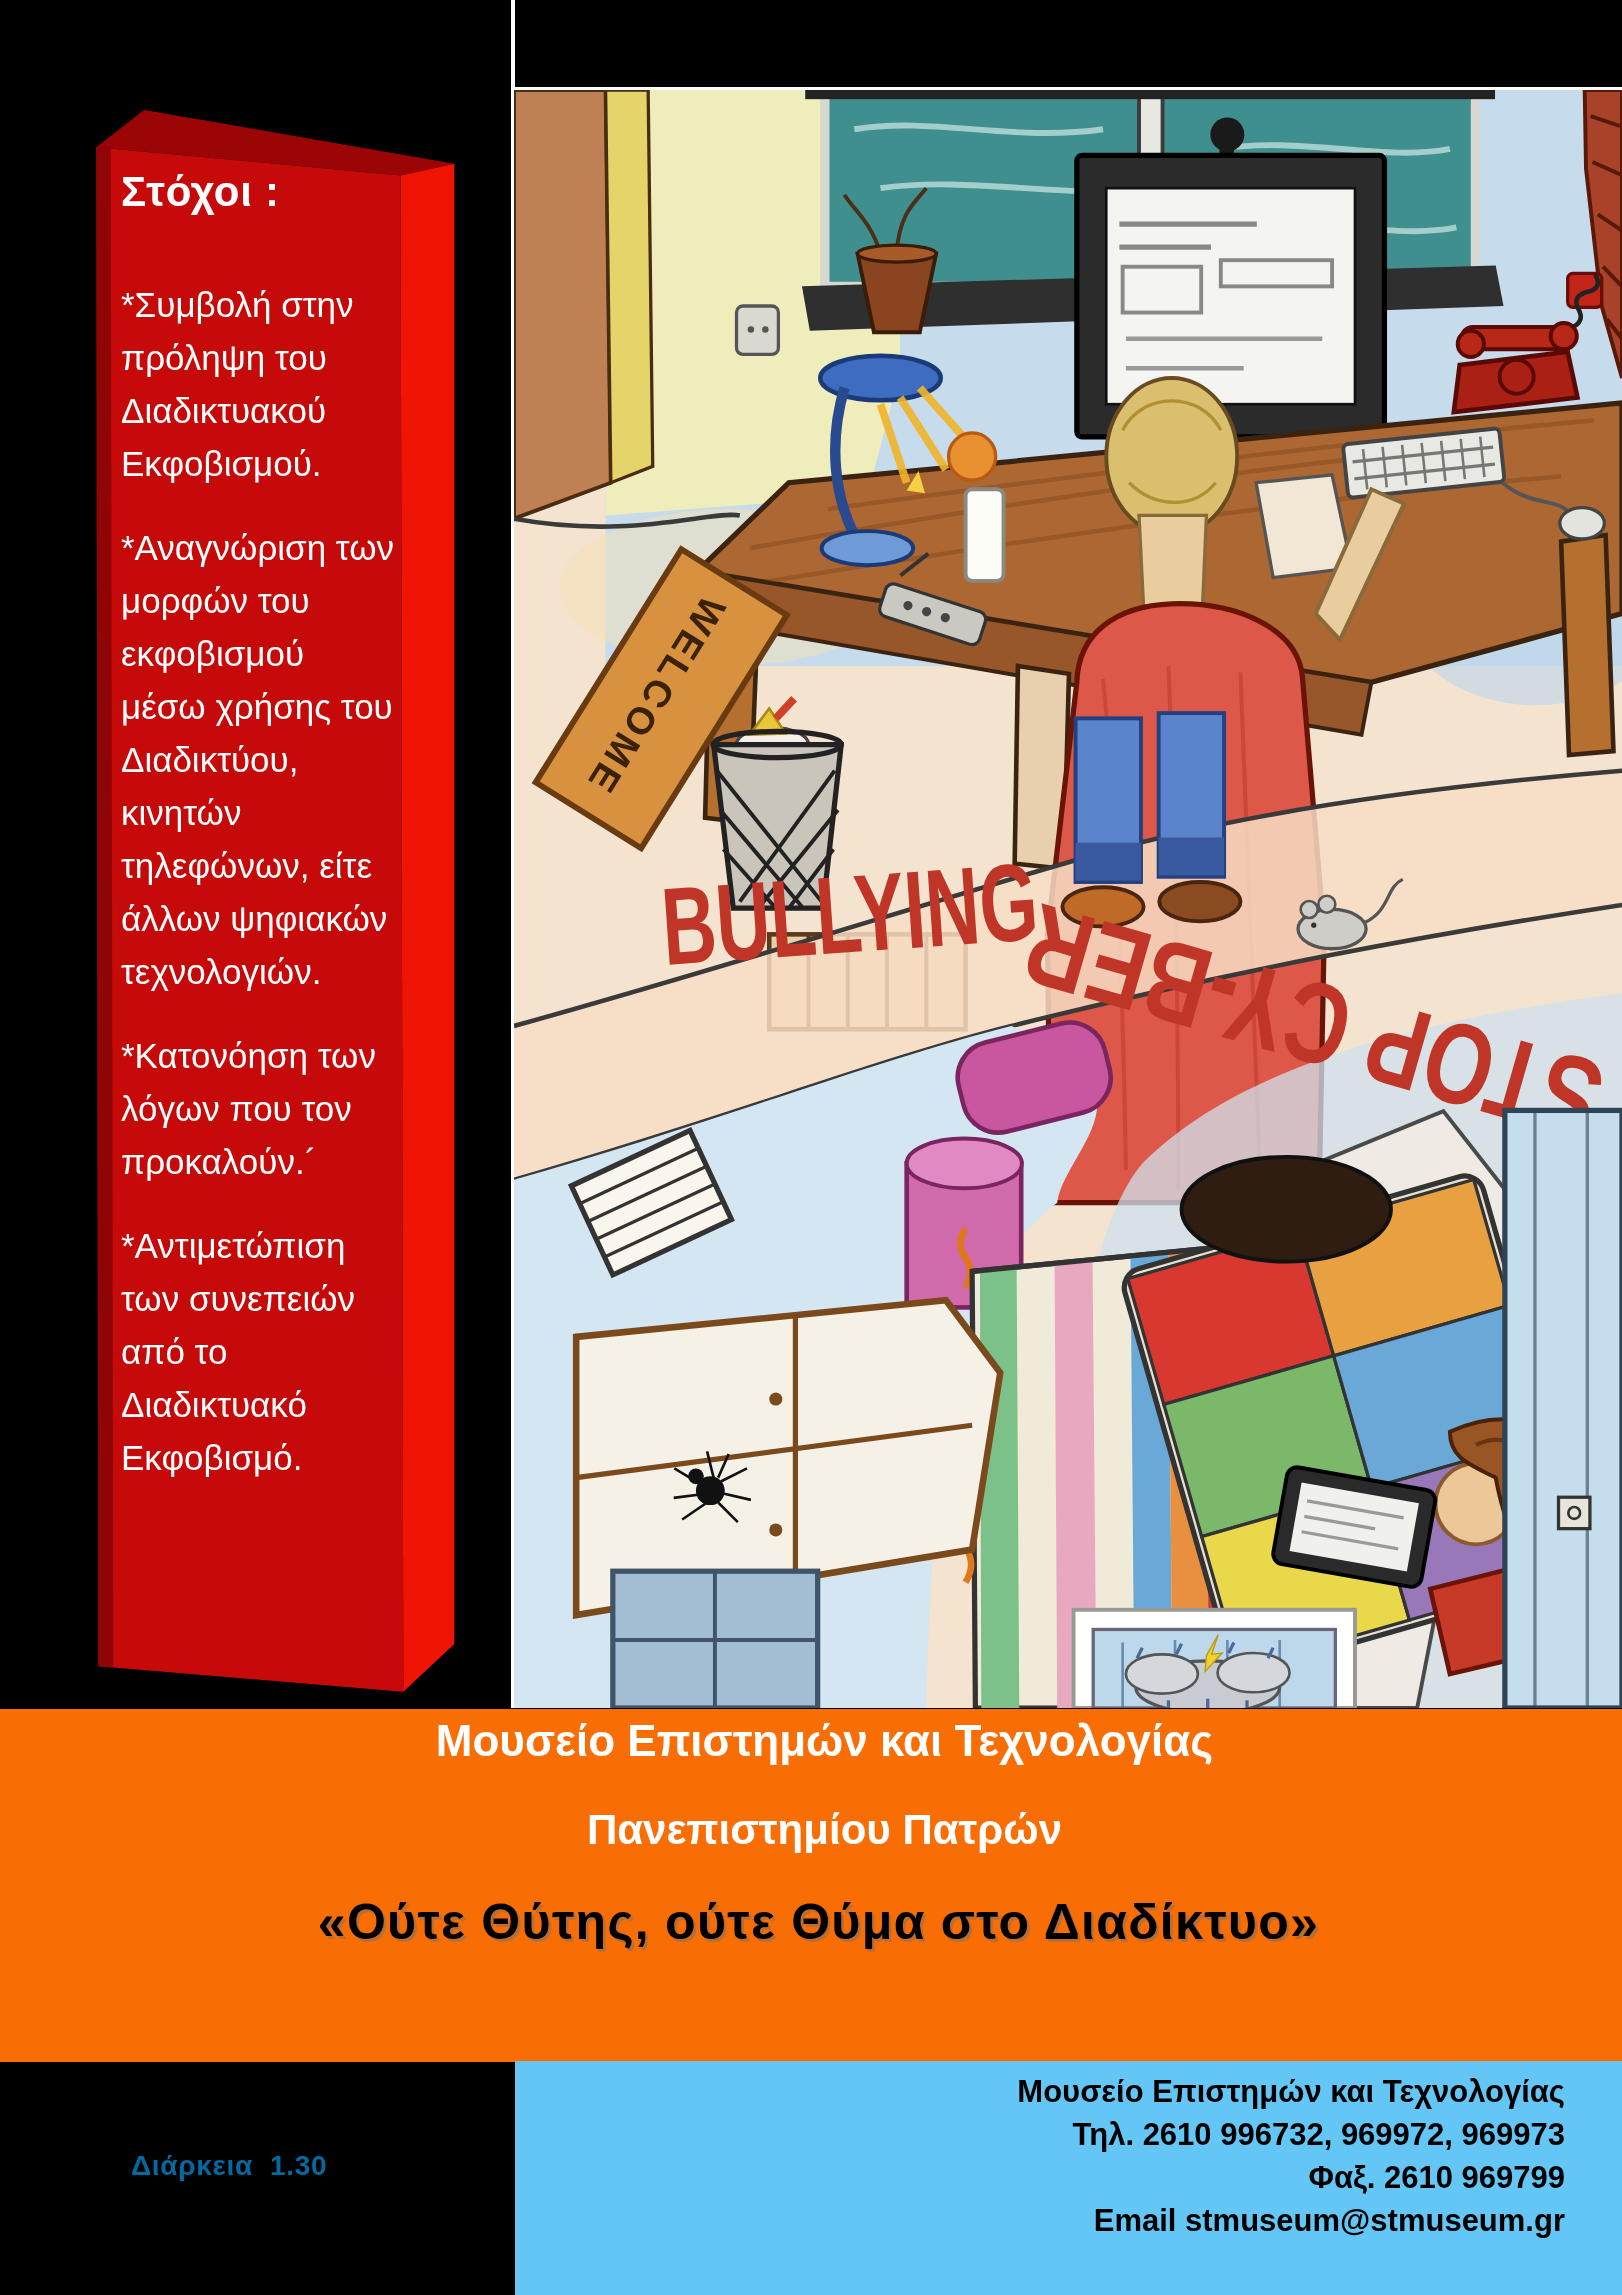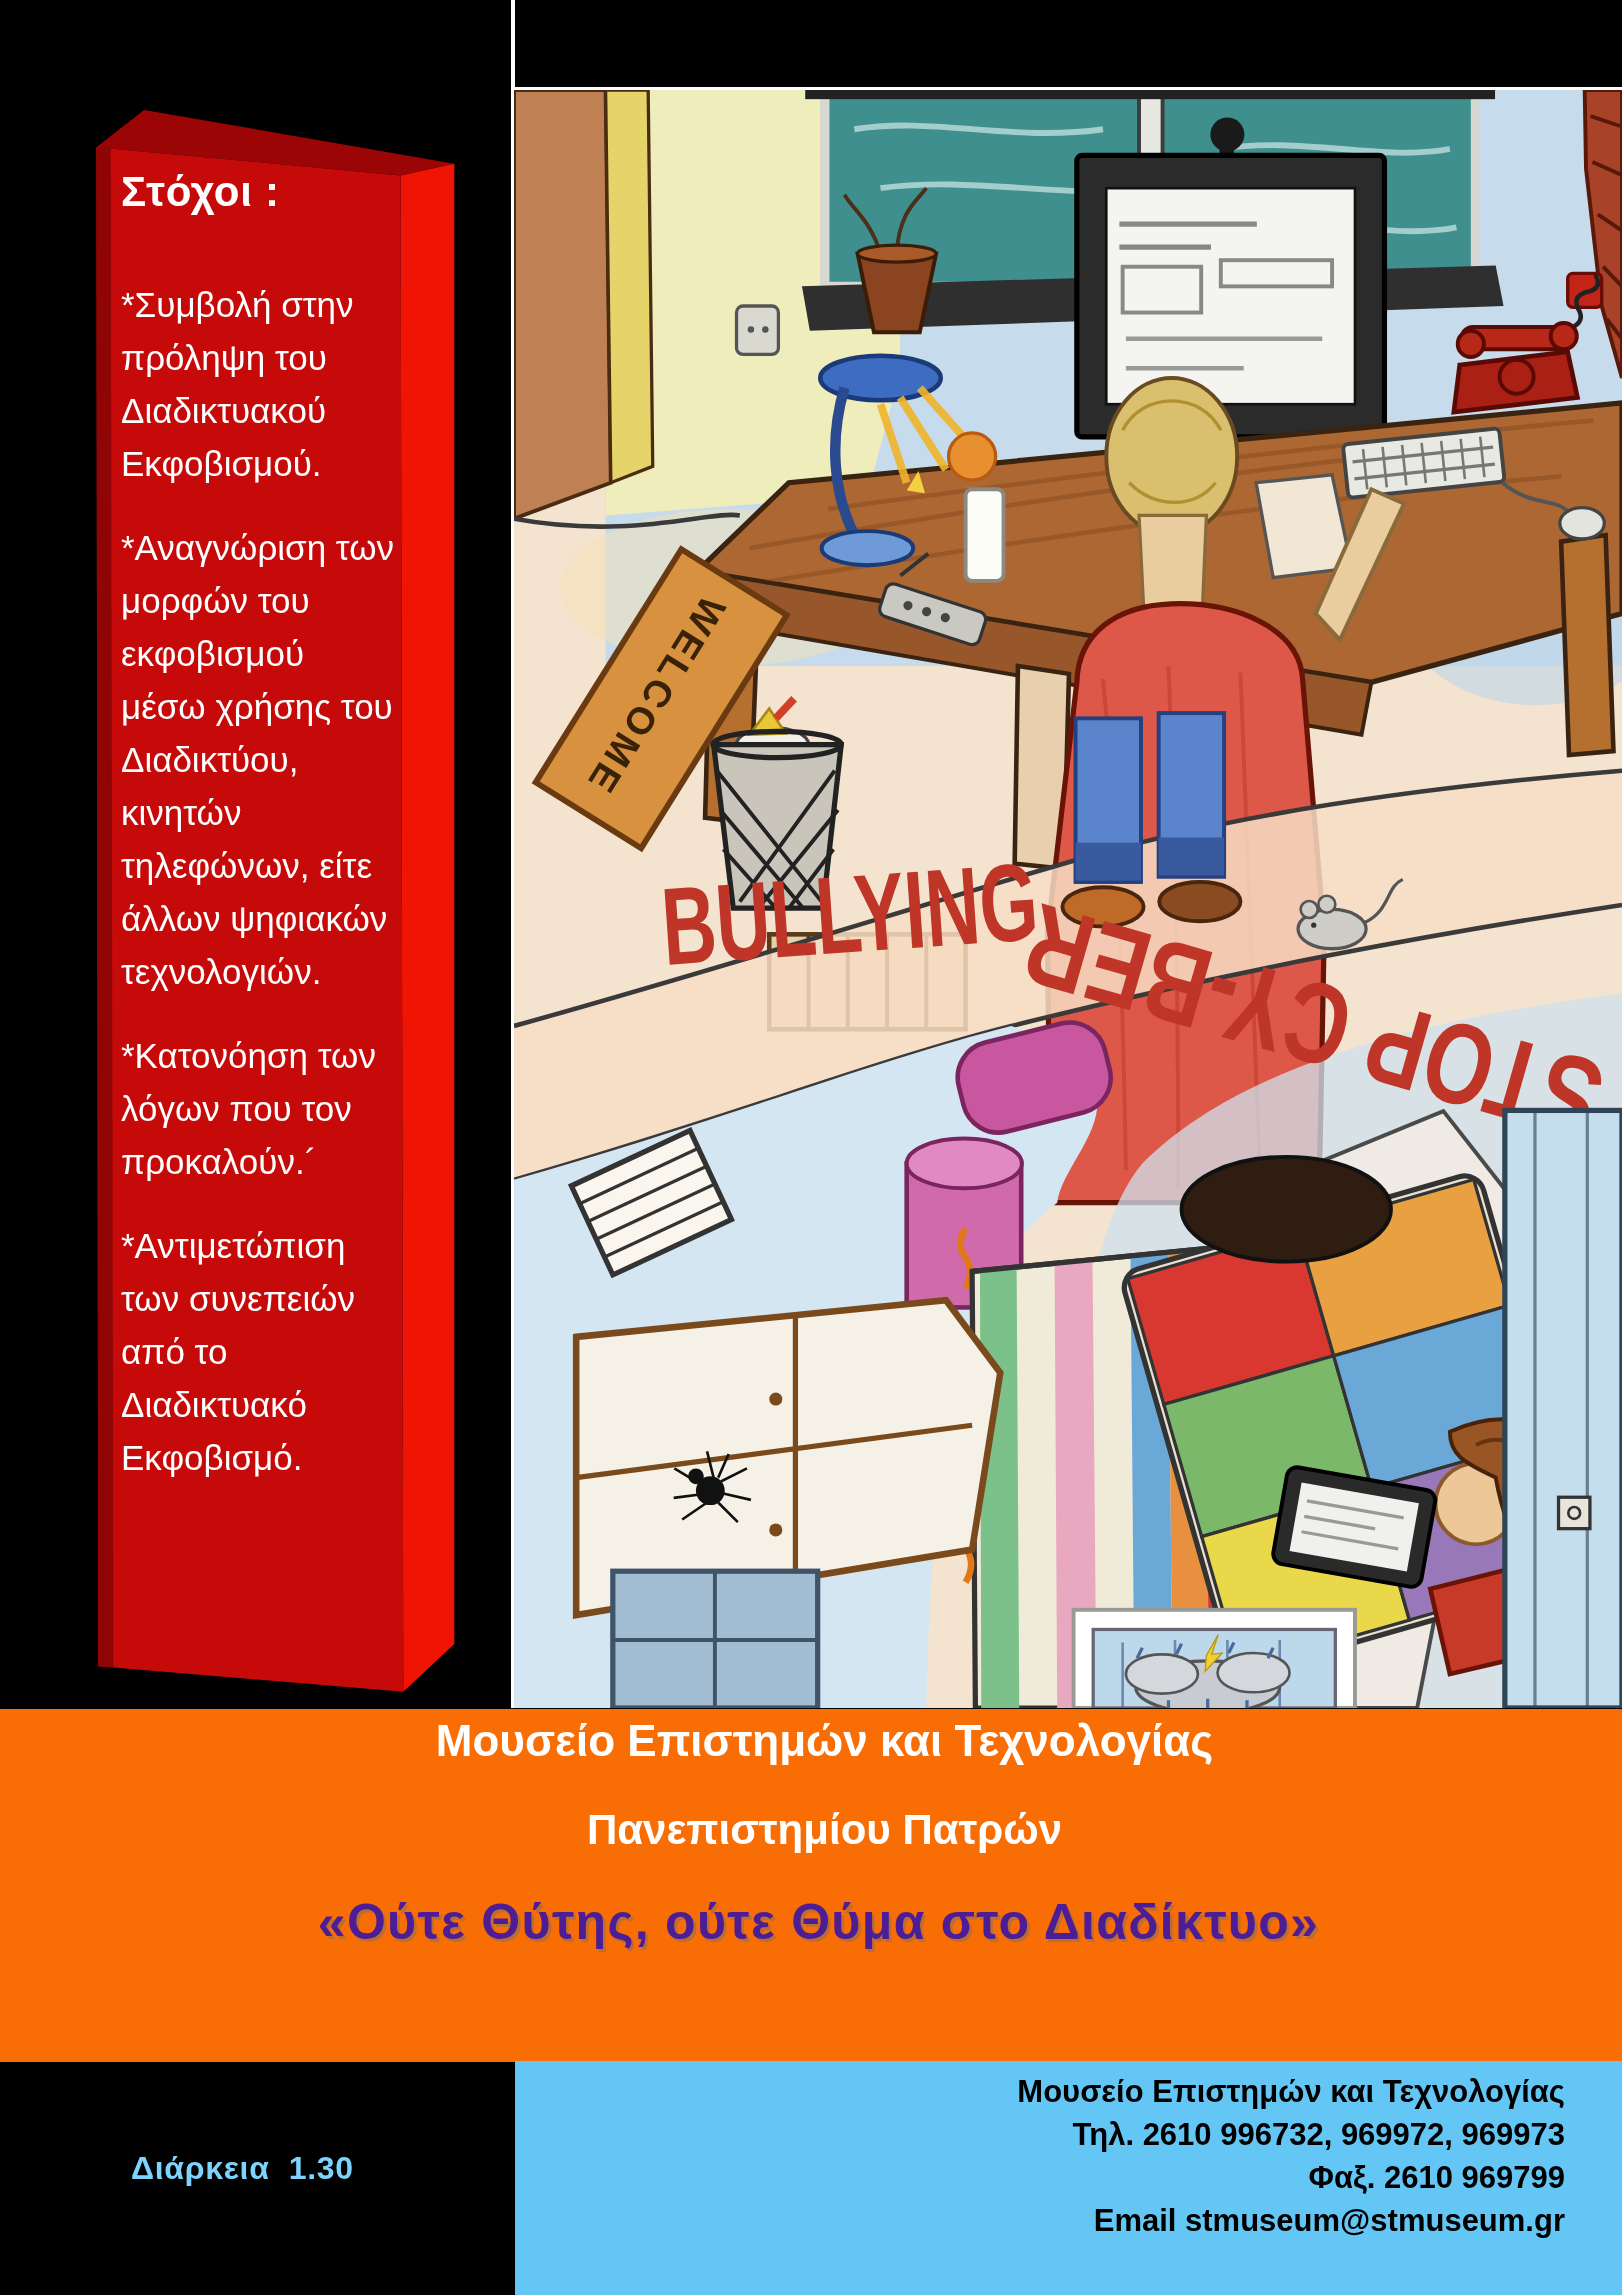--- a/index.html
+++ b/index.html
@@ -25,26 +25,26 @@
   
   .banner{
     position:absolute; left:0; top:1709px; width:1623px; height:353px; background:#f96d05;
     text-align:center; color:#fff;
   }
   .banner .title1{margin:3.9px 0 0 26px; font-size:44px; line-height:55px; font-weight:bold;}
   .banner .title2{margin:34px 0 0 26px; font-size:42px; line-height:55px; font-weight:bold;}
   .banner .subtitle{margin:31px 0 0 26px; font-size:35px; line-height:41px; font-weight:400;}
   .banner .slogan{
     margin:37px 12px 0 26px; font-size:50px; line-height:56px; font-weight:bold; letter-spacing:1.3px;
-    color:#4c1d95; text-shadow:2.6px 2.6px 0 rgba(110,110,110,0.45);
+    color:#000000; text-shadow:2.6px 2.6px 0 rgba(110,110,110,0.45);
   }
   
   .duration{
-    position:absolute; left:131px; top:2150px; font-size:32px; font-weight:bold;
-    color:#7dd3fc; letter-spacing:0.7px; white-space:pre;
+    position:absolute; left:131px; top:2150px; font-size:28px; font-weight:bold;
+    color:#0369a1; letter-spacing:0.7px; white-space:pre;
   }
   .contact{
     position:absolute; left:515px; top:2061px; width:1108px; height:234px; background:#63c6f5;
     color:#000; text-align:right; box-sizing:border-box; padding:9.2px 58px 0 0;
   }
   .contact div{font-size:31px; line-height:43px; font-weight:bold;}
 </style>
 </head>
 <body>
 

